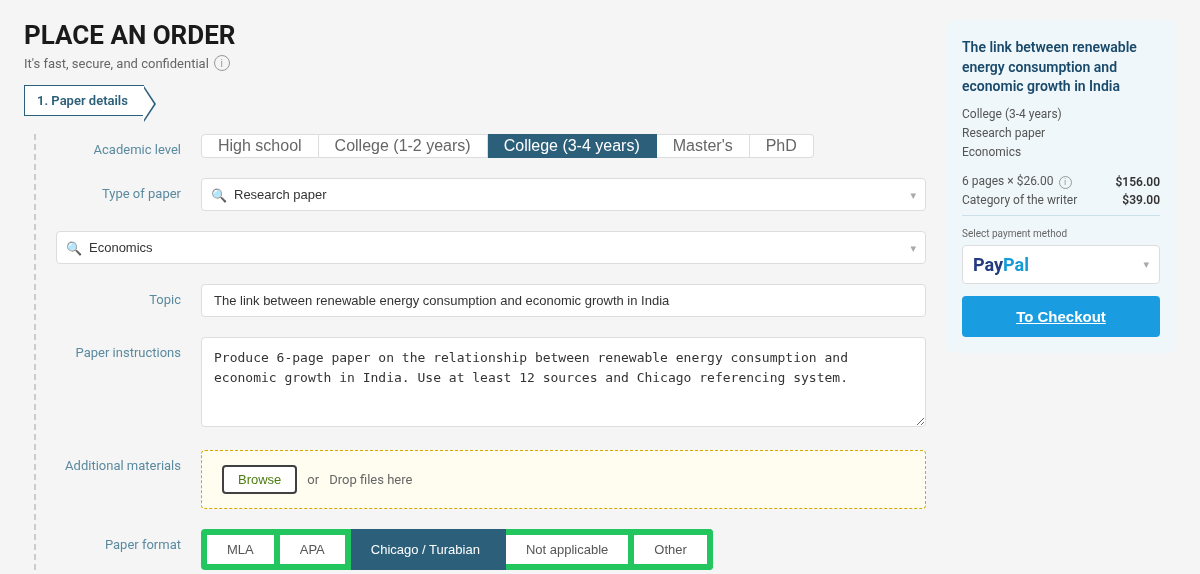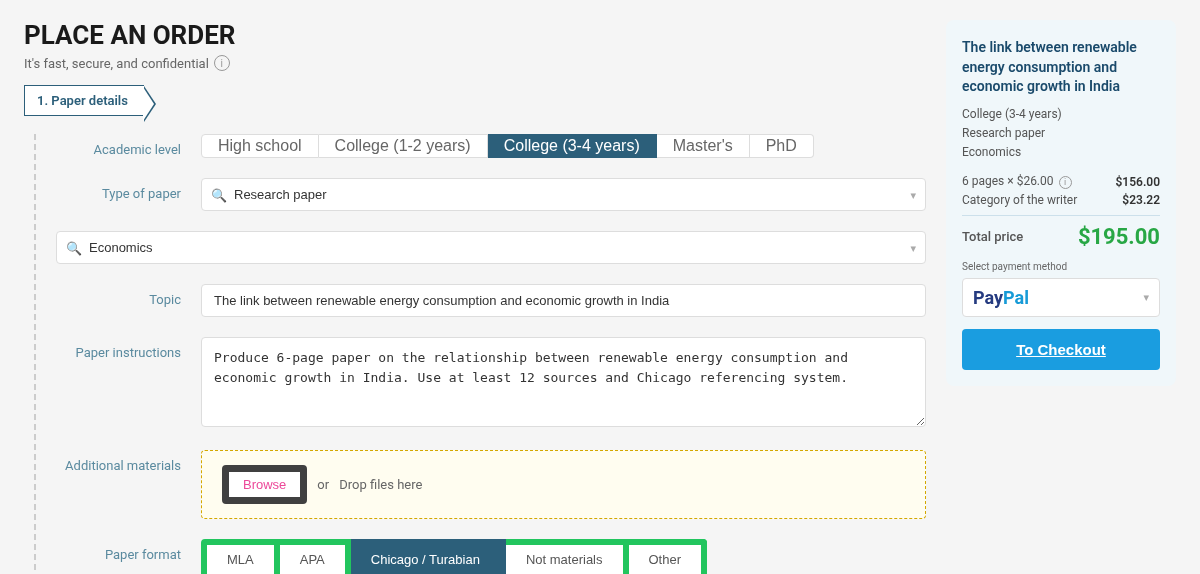--- a/index.html
+++ b/index.html
@@ -22,21 +22,21 @@
     .btn-level:last-child { border-radius: 0 4px 4px 0; }
     .btn-level + .btn-level { border-left: none; }
     .btn-level.active { background: #2c5f7a; color: #fff; border-color: #2c5f7a; }
     .select-wrap { position: relative; }
     .select-input { width: 100%; padding: 8px 36px 8px 32px; border: 1px solid #ddd; border-radius: 4px; font-size: 13px; color: #333; background: #fff; appearance: none; cursor: pointer; }
     .select-icon { position: absolute; left: 10px; top: 50%; transform: translateY(-50%); color: #aaa; font-size: 13px; }
     .select-arrow { position: absolute; right: 10px; top: 50%; transform: translateY(-50%); color: #aaa; font-size: 11px; pointer-events: none; }
     .text-input { width: 100%; padding: 8px 12px; border: 1px solid #ddd; border-radius: 4px; font-size: 13px; color: #333; }
     .textarea-input { width: 100%; padding: 10px 12px; border: 1px solid #ddd; border-radius: 4px; font-size: 13px; color: #333; min-height: 90px; resize: vertical; line-height: 1.5; }
     .upload-area { border: 1.5px dashed #d4a800; background: #fffdf0; border-radius: 4px; padding: 14px 20px; display: flex; align-items: center; gap: 10px; }
-    .browse-btn { padding: 5px 14px; border: 7px solid #404040; border-radius: 4px; color: #ec4899; background: #fff; cursor: pointer; font-size: 13px; }
+    .browse-btn { padding: 5px 14px; border: 2px solid #404040; border-radius: 4px; color: #4d7c0f; background: #fff; cursor: pointer; font-size: 13px; }
     .upload-text { color: #666; font-size: 13px; }
     .format-btn-group { display: flex; gap: 0; }
     .format-btn { padding: 7px 20px; border: 6px solid #22c55e; background: #fff; cursor: pointer; font-size: 13px; color: #555; white-space: nowrap; }
     .format-btn:first-child { border-radius: 4px 0 0 4px; }
     .format-btn:last-child { border-radius: 0 4px 4px 0; }
     .format-btn + .format-btn { border-left: none; }
     .format-btn.active { background: #2c5f7a; color: #fff; border-color: #2c5f7a; }
 
     
     .sidebar { width: 230px; min-width: 230px; }
@@ -133,21 +133,21 @@
         </div>
       </div>
 
       <div class="form-row">
         <div class="form-label">Paper format</div>
         <div class="form-control-wrap">
           <div class="format-btn-group">
             <button class="format-btn">MLA</button>
             <button class="format-btn">APA</button>
             <button class="format-btn active">Chicago / Turabian</button>
-            <button class="format-btn">Not materials</button>
+            <button class="format-btn">Not applicable</button>
             <button class="format-btn">Other</button>
           </div>
         </div>
       </div>
 
     </div>
   </div>
 
   <div class="sidebar">
     <div class="order-summary">
@@ -159,27 +159,23 @@
       </div>
       <div class="summary-line">
         <span>
           <span>6 pages × $26.00</span>
           <span class="info-icon-sm">i</span>
         </span>
         <span class="amount">$156.00</span>
       </div>
       <div class="summary-line">
         <span>Category of the writer</span>
-        <span class="amount">$23.22</span>
+        <span class="amount">$39.00</span>
       </div>
       <hr class="summary-divider">
-      <div class="total-line">
-        <span>Total price</span>
-        <span class="total-amount">$195.00</span>
-      </div>
       <div class="payment-label">Select payment method</div>
       <div class="payment-select-wrap">
         <span class="paypal-text">
           <span class="paypal-pay">Pay</span><span class="paypal-pal">Pal</span>
         </span>
         <span class="payment-arrow">▾</span>
       </div>
       <button class="checkout-btn">To Checkout</button>
     </div>
   </div>

